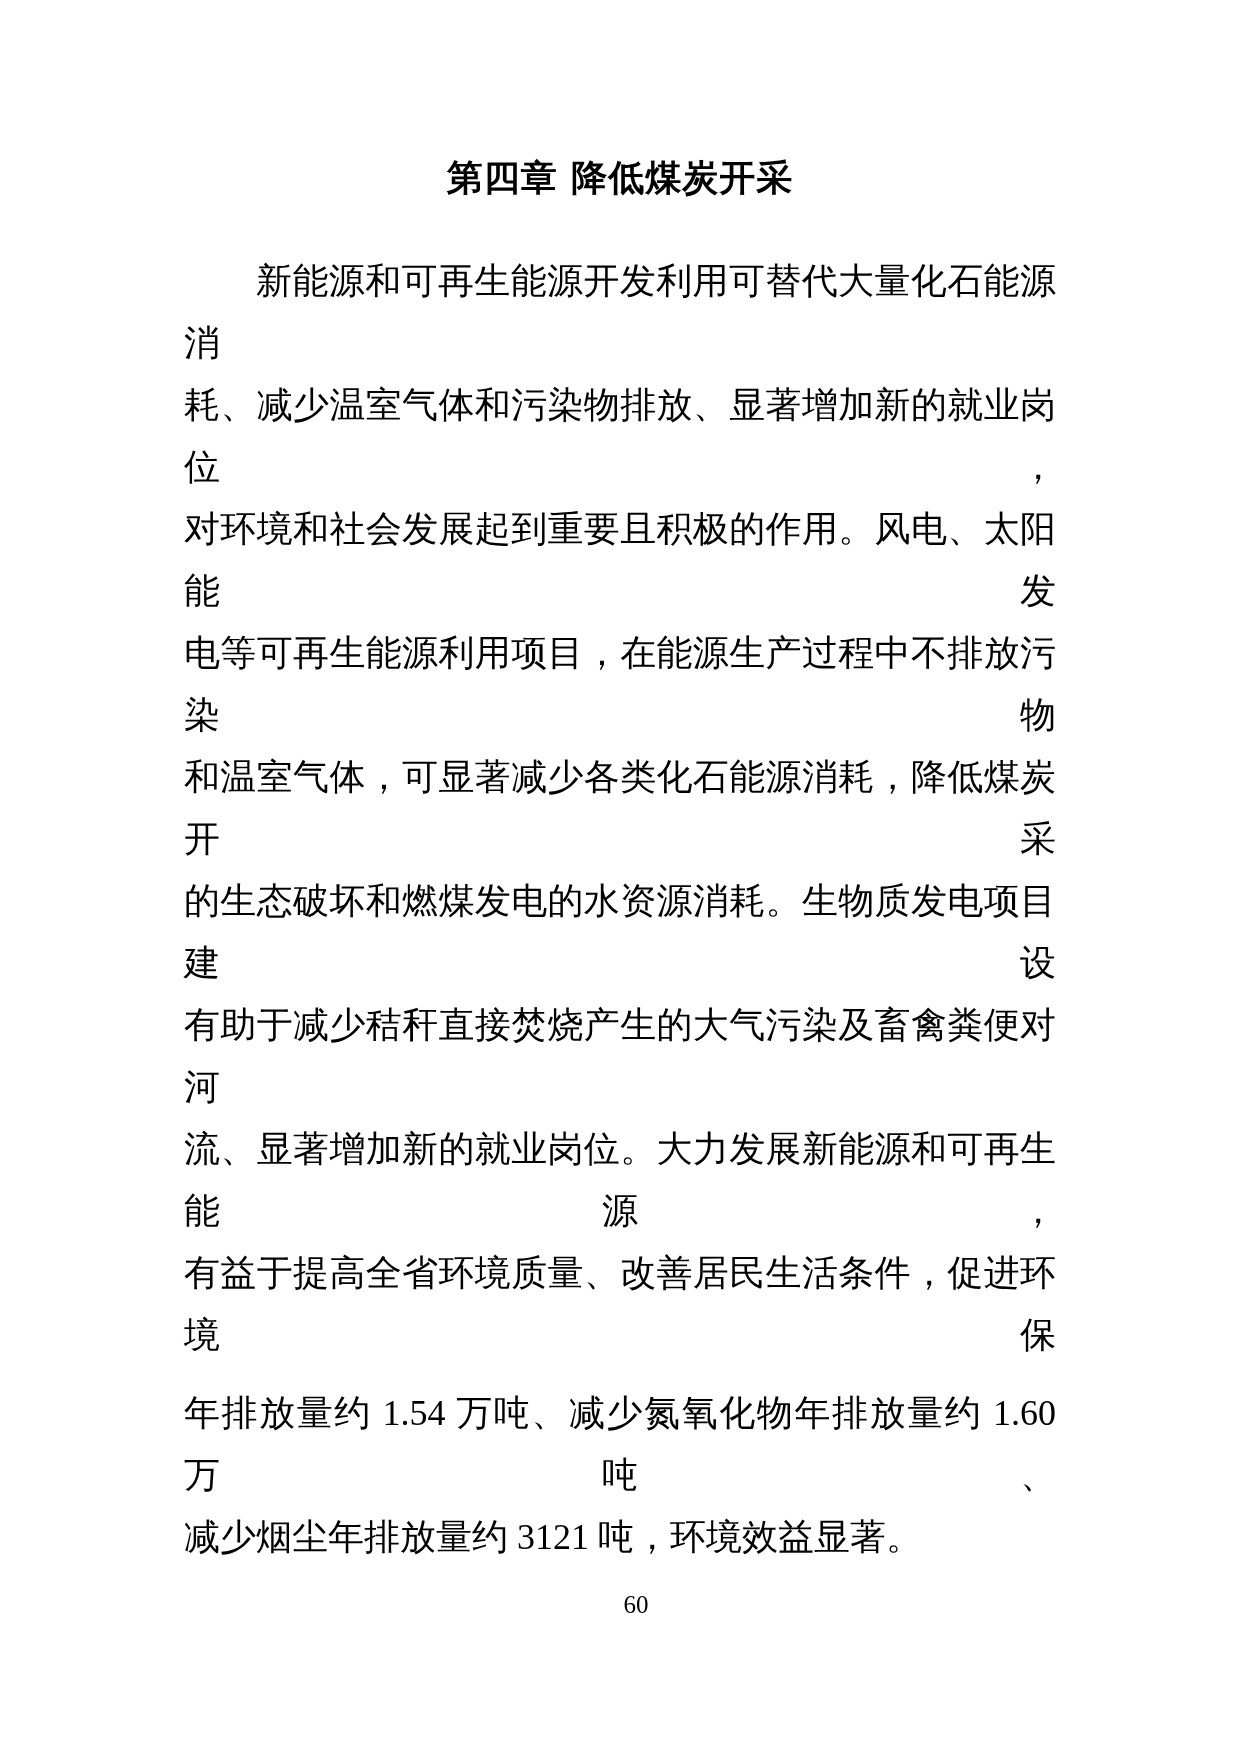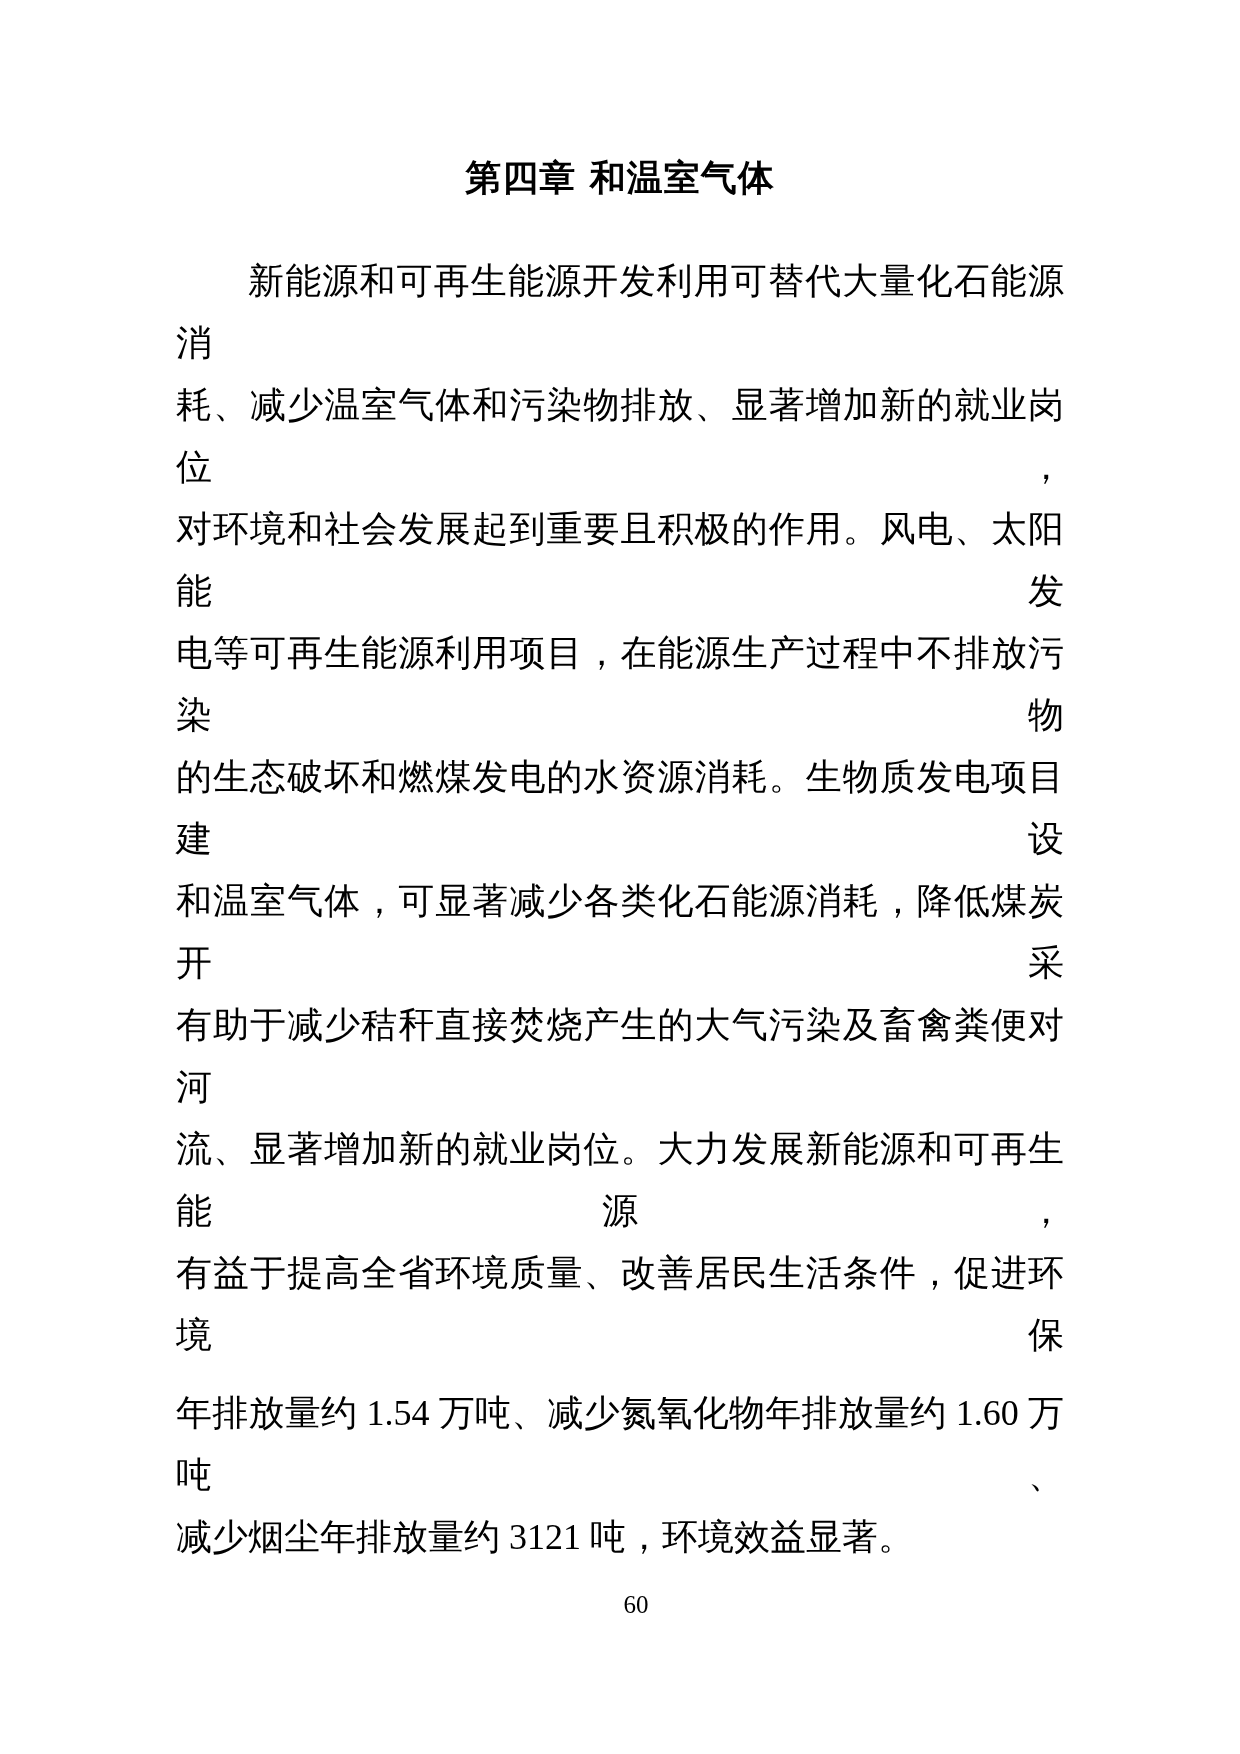--- a/index.html
+++ b/index.html
@@ -24,21 +24,21 @@
   }
   .chapter-title {
     font-family: "DejaVu Sans", "Liberation Sans", sans-serif;
     font-weight: 700;
     font-size: 36px;
     line-height: 52px;
     text-align: center;
     margin: 0;
     letter-spacing: 1px;
   }
-  .para { margin: 8px; }
+  .para { margin: 16px; }
   .para1 { margin-top: 46px; }
   .para2 { margin-top: 16px; }
   .line {
     font-size: 36px;
     line-height: 62px;
     text-align: justify;
     text-align-last: justify;
     letter-spacing: 0px;
   }
   .line.first { text-indent: 72px; }
@@ -51,29 +51,29 @@
     text-align: center;
     font-size: 25px;
     line-height: 30px;
   }
 </style>
 </head>
 <body>
 
 <div class="page">
 
-  <h1 class="chapter-title" id="ch4-title">第四章 和温室气体</h1>
+  <h1 class="chapter-title" id="ch4-title">第四章 降低煤炭开采</h1>
 
   <div class="para para1">
     <div class="line first">新能源和可再生能源开发利用可替代大量化石能源消</div>
     <div class="line">耗、减少温室气体和污染物排放、显著增加新的就业岗位，</div>
     <div class="line">对环境和社会发展起到重要且积极的作用。风电、太阳能发</div>
     <div class="line">电等可再生能源利用项目，在能源生产过程中不排放污染物</div>
+    <div class="line">和温室气体，可显著减少各类化石能源消耗，降低煤炭开采</div>
     <div class="line">的生态破坏和燃煤发电的水资源消耗。生物质发电项目建设</div>
-    <div class="line">和温室气体，可显著减少各类化石能源消耗，降低煤炭开采</div>
     <div class="line">有助于减少秸秆直接焚烧产生的大气污染及畜禽粪便对河</div>
     <div class="line">流、显著增加新的就业岗位。大力发展新能源和可再生能源，</div>
     <div class="line">有益于提高全省环境质量、改善居民生活条件，促进环境保</div>
   </div>
 
   <div class="para para2">
     <div class="line">年排放量约 1.54 万吨、减少氮氧化物年排放量约 1.60 万吨、</div>
     <div class="line last">减少烟尘年排放量约 3121 吨，环境效益显著。</div>
   </div>
 

